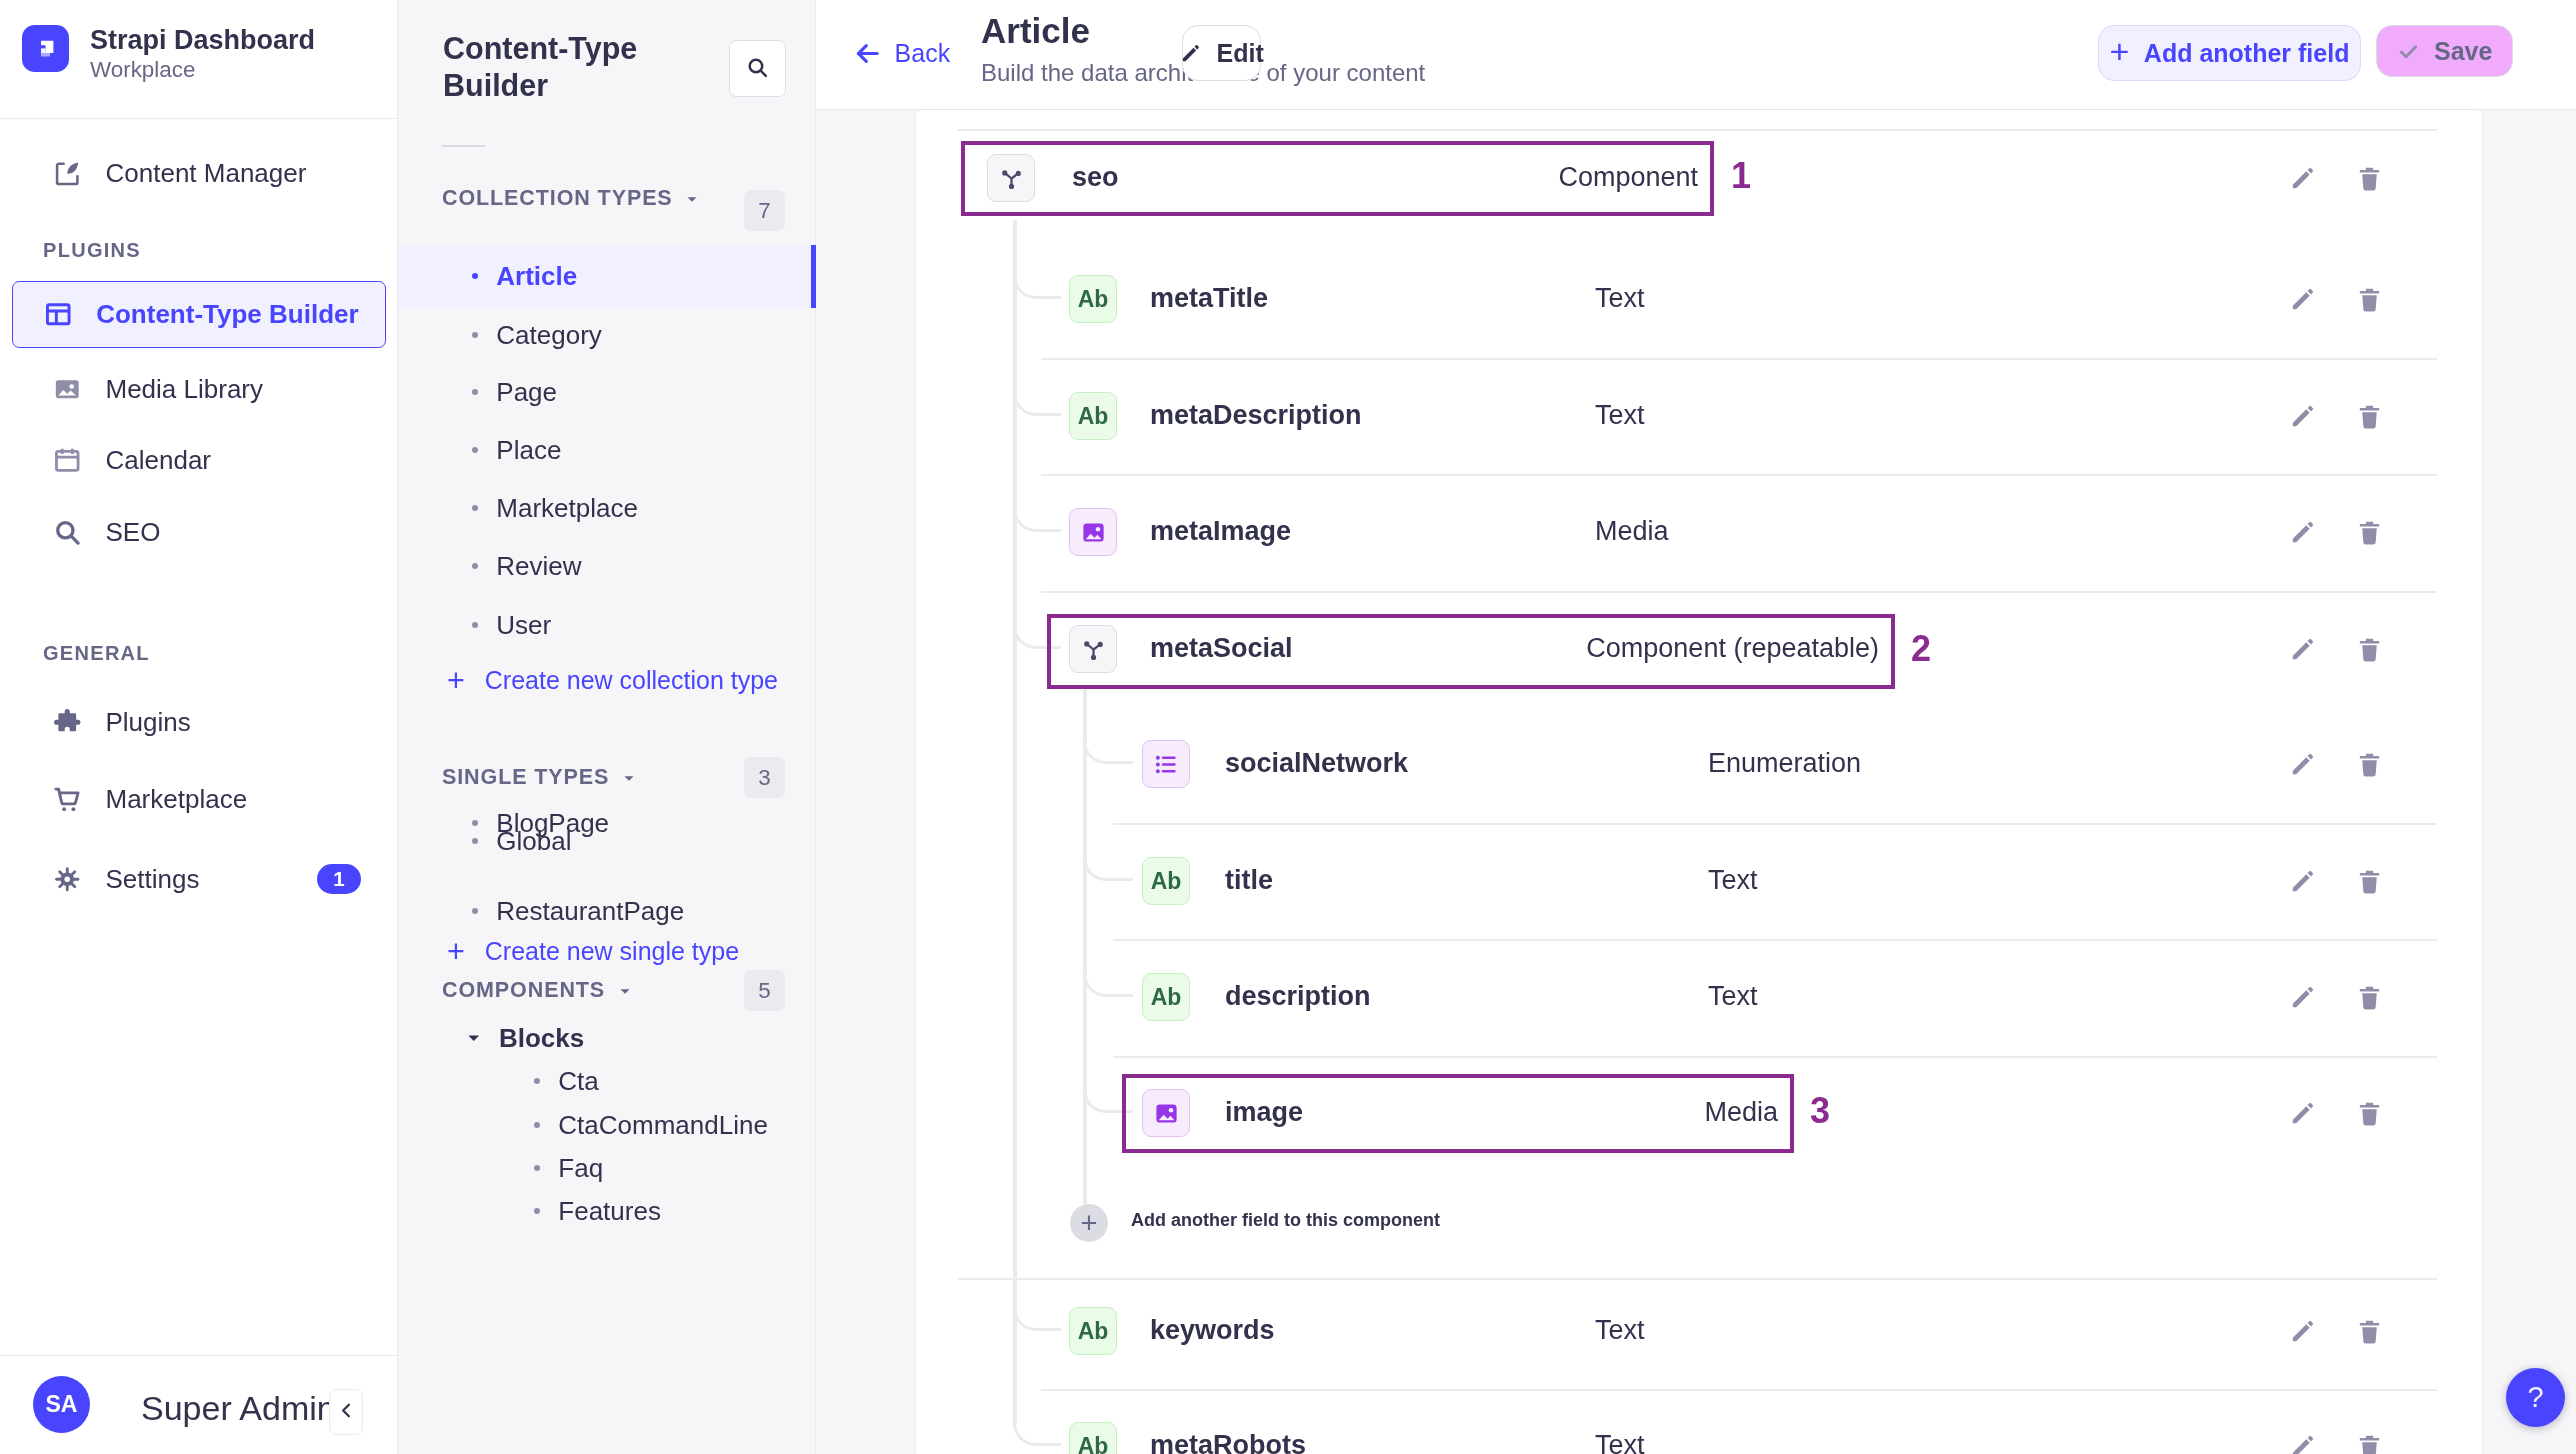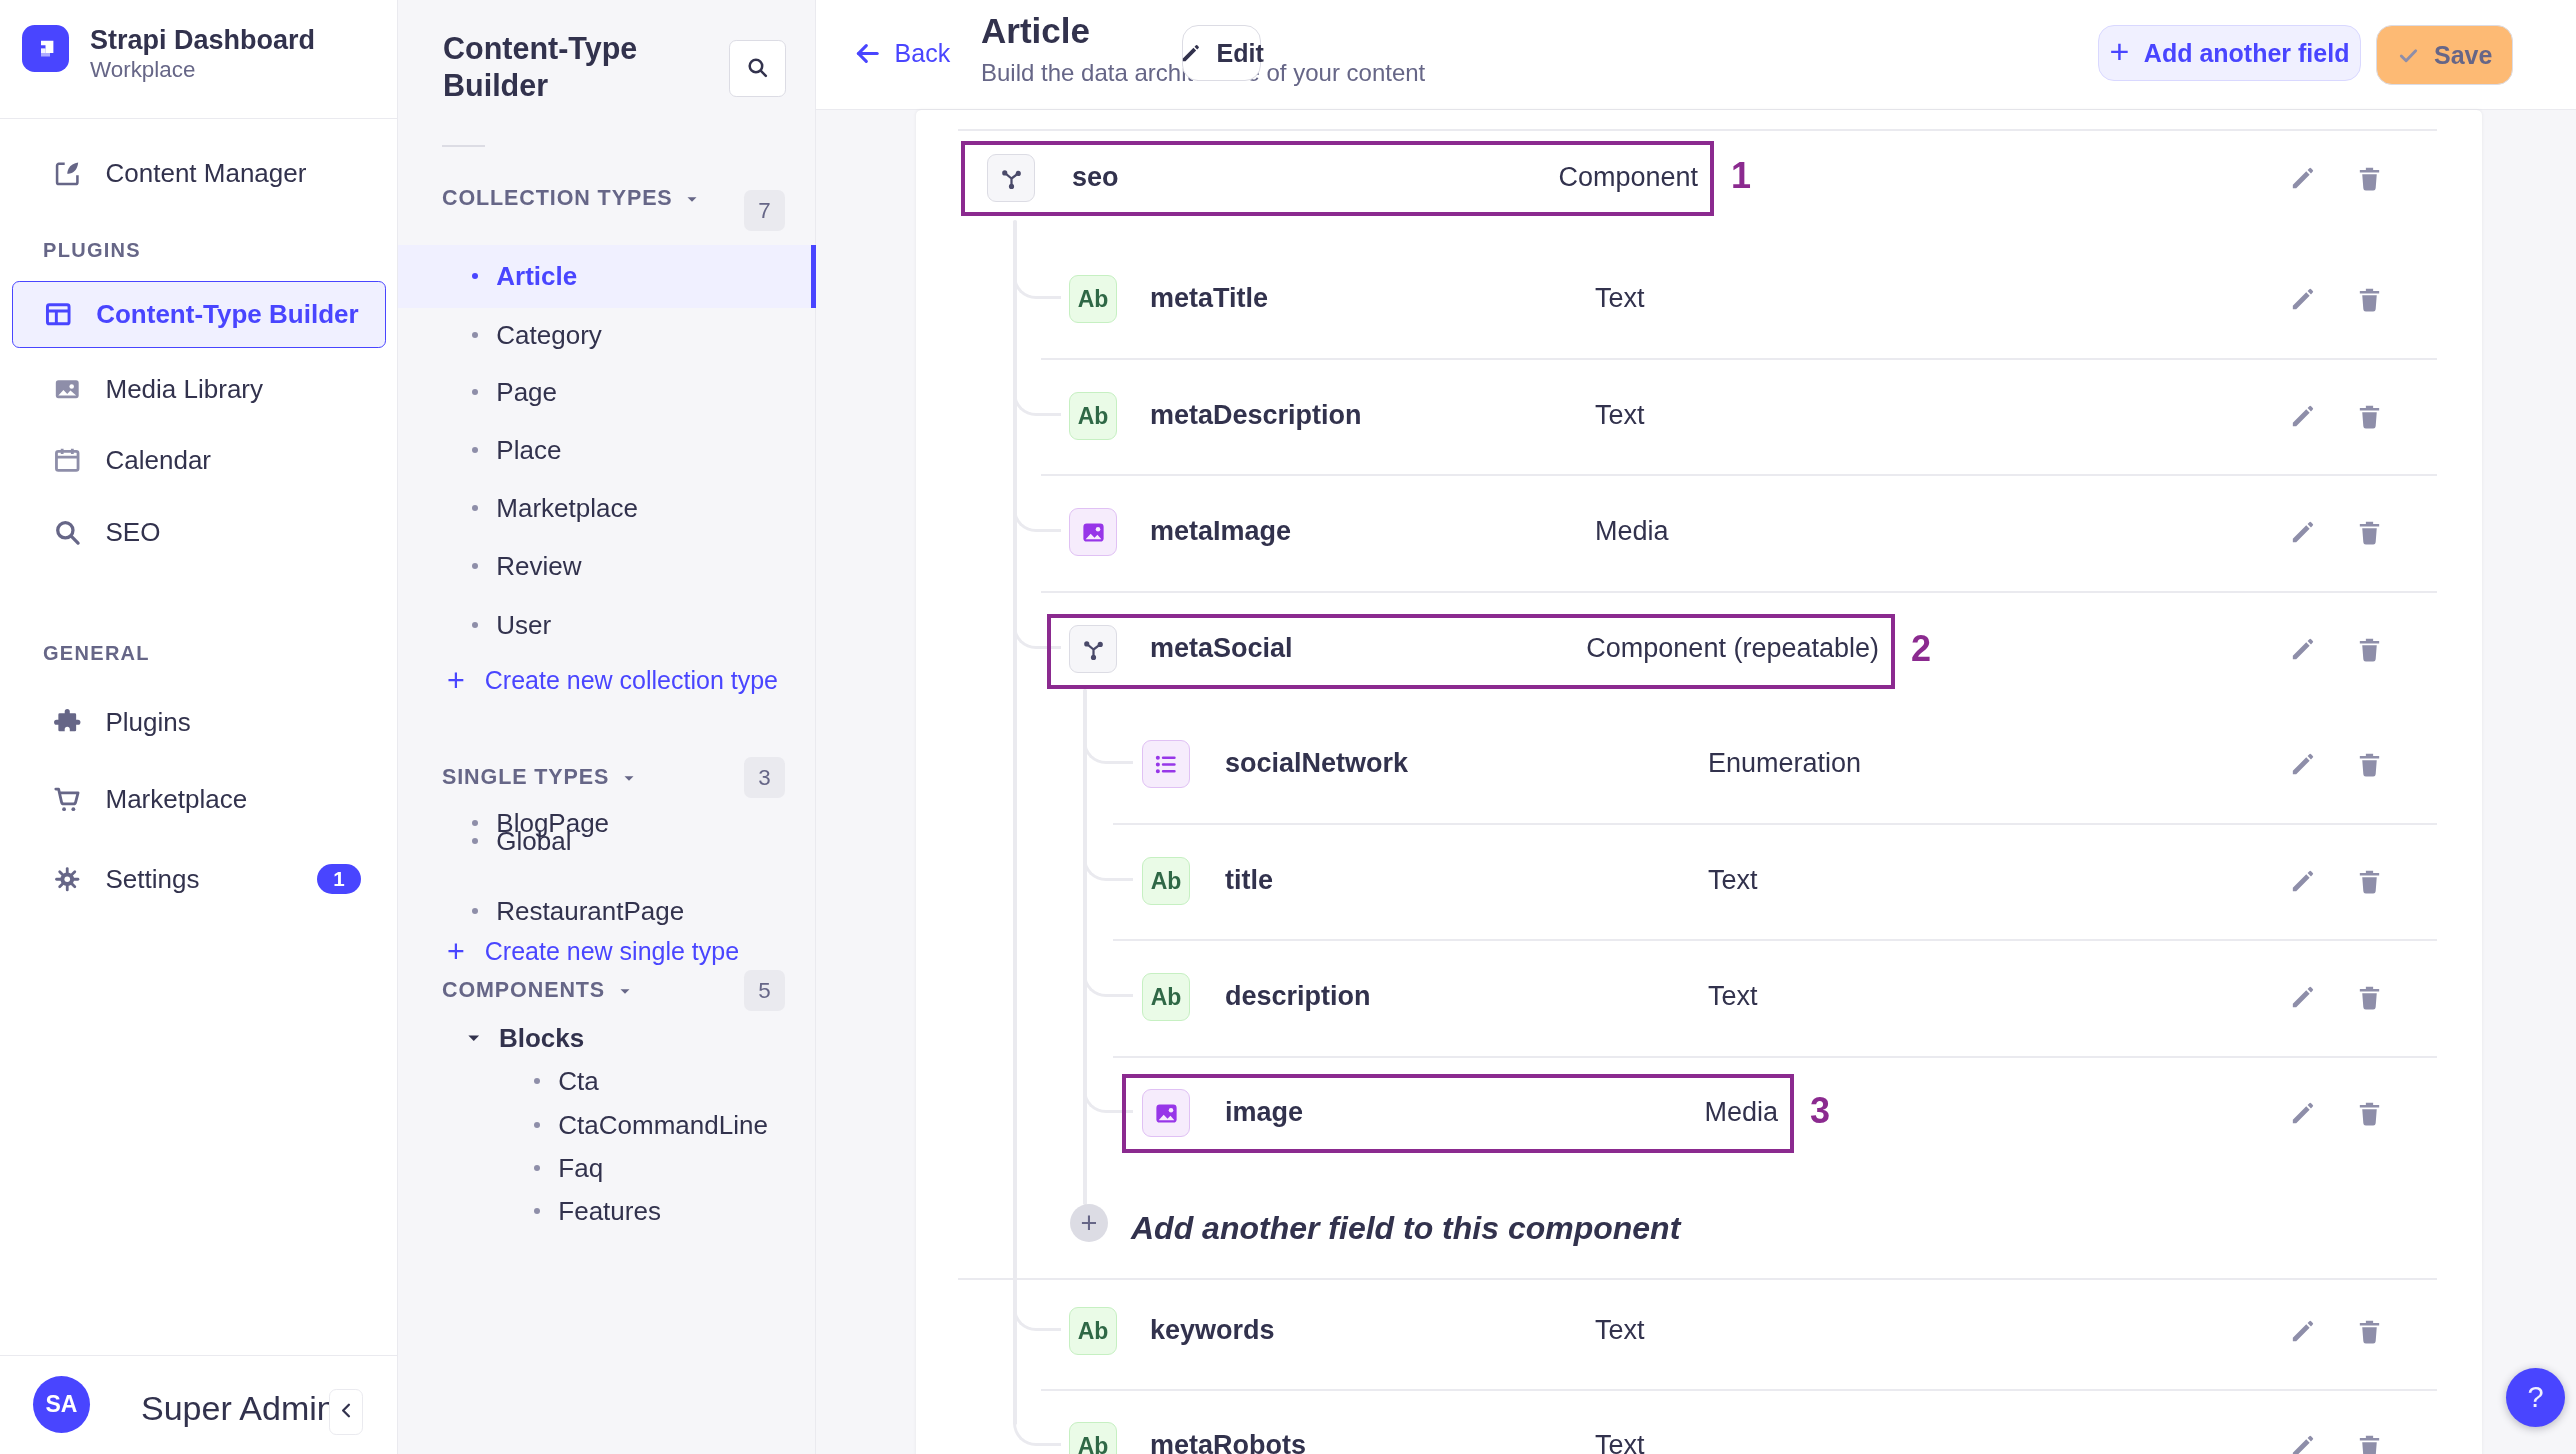--- a/index.html
+++ b/index.html
@@ -40,38 +40,38 @@
   .create-link .plus{font-size:30.5px;font-weight:400;margin-right:20px;}
   
   .back-link{left:37px;top:39px;display:flex;align-items:center;color:#4945FF;font-size:25px;font-weight:500;cursor:pointer;}
   .back-link .icon{margin-right:12.6px;display:flex;}
   .page-title{left:165px;top:10.8px;font-size:35px;font-weight:700;}
   .page-subtitle{left:165px;top:59px;font-size:24px;color:#666687;}
   .btn{display:flex;align-items:center;justify-content:center;border-radius:16px;font-size:25px;font-weight:600;cursor:pointer;box-sizing:border-box;}
   .btn .icon{display:flex;margin-right:14.4px;}
   .edit-btn{left:366px;top:25px;width:79px;height:56px;background:#fff;border:0.9px solid #DCDCE4;color:#32324D;}
   .add-btn{left:1282px;top:25px;width:263px;height:56px;background:#F0F0FF;border:0.9px solid #D9D8FF;color:#4945FF;font-weight:700;}
-  .save-btn{left:1560px;top:25px;width:137px;height:60px;background:#fdba74;border:0.9px solid #DCDCE4;color:#666687;font-weight:700;}
+  .save-btn{left:1560px;top:25px;width:137px;height:52px;background:#f0abfc;border:0.9px solid #DCDCE4;color:#666687;font-weight:700;}
   .add-btn .plus{font-size:34px;font-weight:400;margin-right:14.4px;margin-top:-3.6px;}
   
   .divider{height:1.8px;background:#EAEAEF;}
   .vline{width:3.6px;background:#EAEAEF;border-radius:1.8px;}
   .elbow{border-left:3.6px solid #EAEAEF;border-bottom:3.6px solid #EAEAEF;border-bottom-left-radius:23px;box-sizing:border-box;}
   .field-row{left:100px;width:1566px;height:117px;}
   .fi{position:absolute;width:48px;height:48px;border-radius:9px;display:flex;align-items:center;justify-content:center;box-sizing:border-box;}
   .fi-component{background:#F6F6F9;border:0.9px solid #DCDCE4;}
   .fi-text{background:#EAFBE7;border:0.9px solid #C6F0C2;color:#2F6846;font-weight:700;font-size:23px;}
   .fi-enumeration,.fi-media{background:#F6ECFC;border:0.9px solid #E0C1F4;}
   .f-name{position:absolute;font-size:27px;font-weight:600;white-space:nowrap;}
   .f-type{position:absolute;font-size:27px;font-weight:400;white-space:nowrap;}
   .row-action{position:absolute;width:30.5px;height:30.5px;display:flex;align-items:center;justify-content:center;cursor:pointer;background:none;border:none;padding:0;}
   .ann-box{border-style:solid;box-sizing:border-box;background:transparent;pointer-events:none;}
   .ann-num{position:absolute;font-size:36px;font-weight:700;}
   .add-circle{width:38px;height:38px;border-radius:50%;background:#DCDCE4;color:#666687;font-size:29px;display:flex;align-items:center;justify-content:center;cursor:pointer;}
-  .add-label{position:absolute;font-size:32px;font-weight:600;font-style:italic;}
+  .add-label{position:absolute;font-size:18px;font-weight:600;}
   .help-btn{left:2506px;top:1368px;width:59px;height:59px;border-radius:50%;background:#4945FF;color:#F0F0FF;font-size:29px;font-weight:500;display:flex;align-items:center;justify-content:center;cursor:pointer;box-shadow:0 1.8px 9px rgba(33,33,52,.3);}
 </style>
 </head>
 <body>
 
 <div id="stage">
 
   <div id="main-sidebar" class="abs">
     <div class="abs brand-icon">
       <svg viewBox="0 0 24 24" width="27" height="27">

